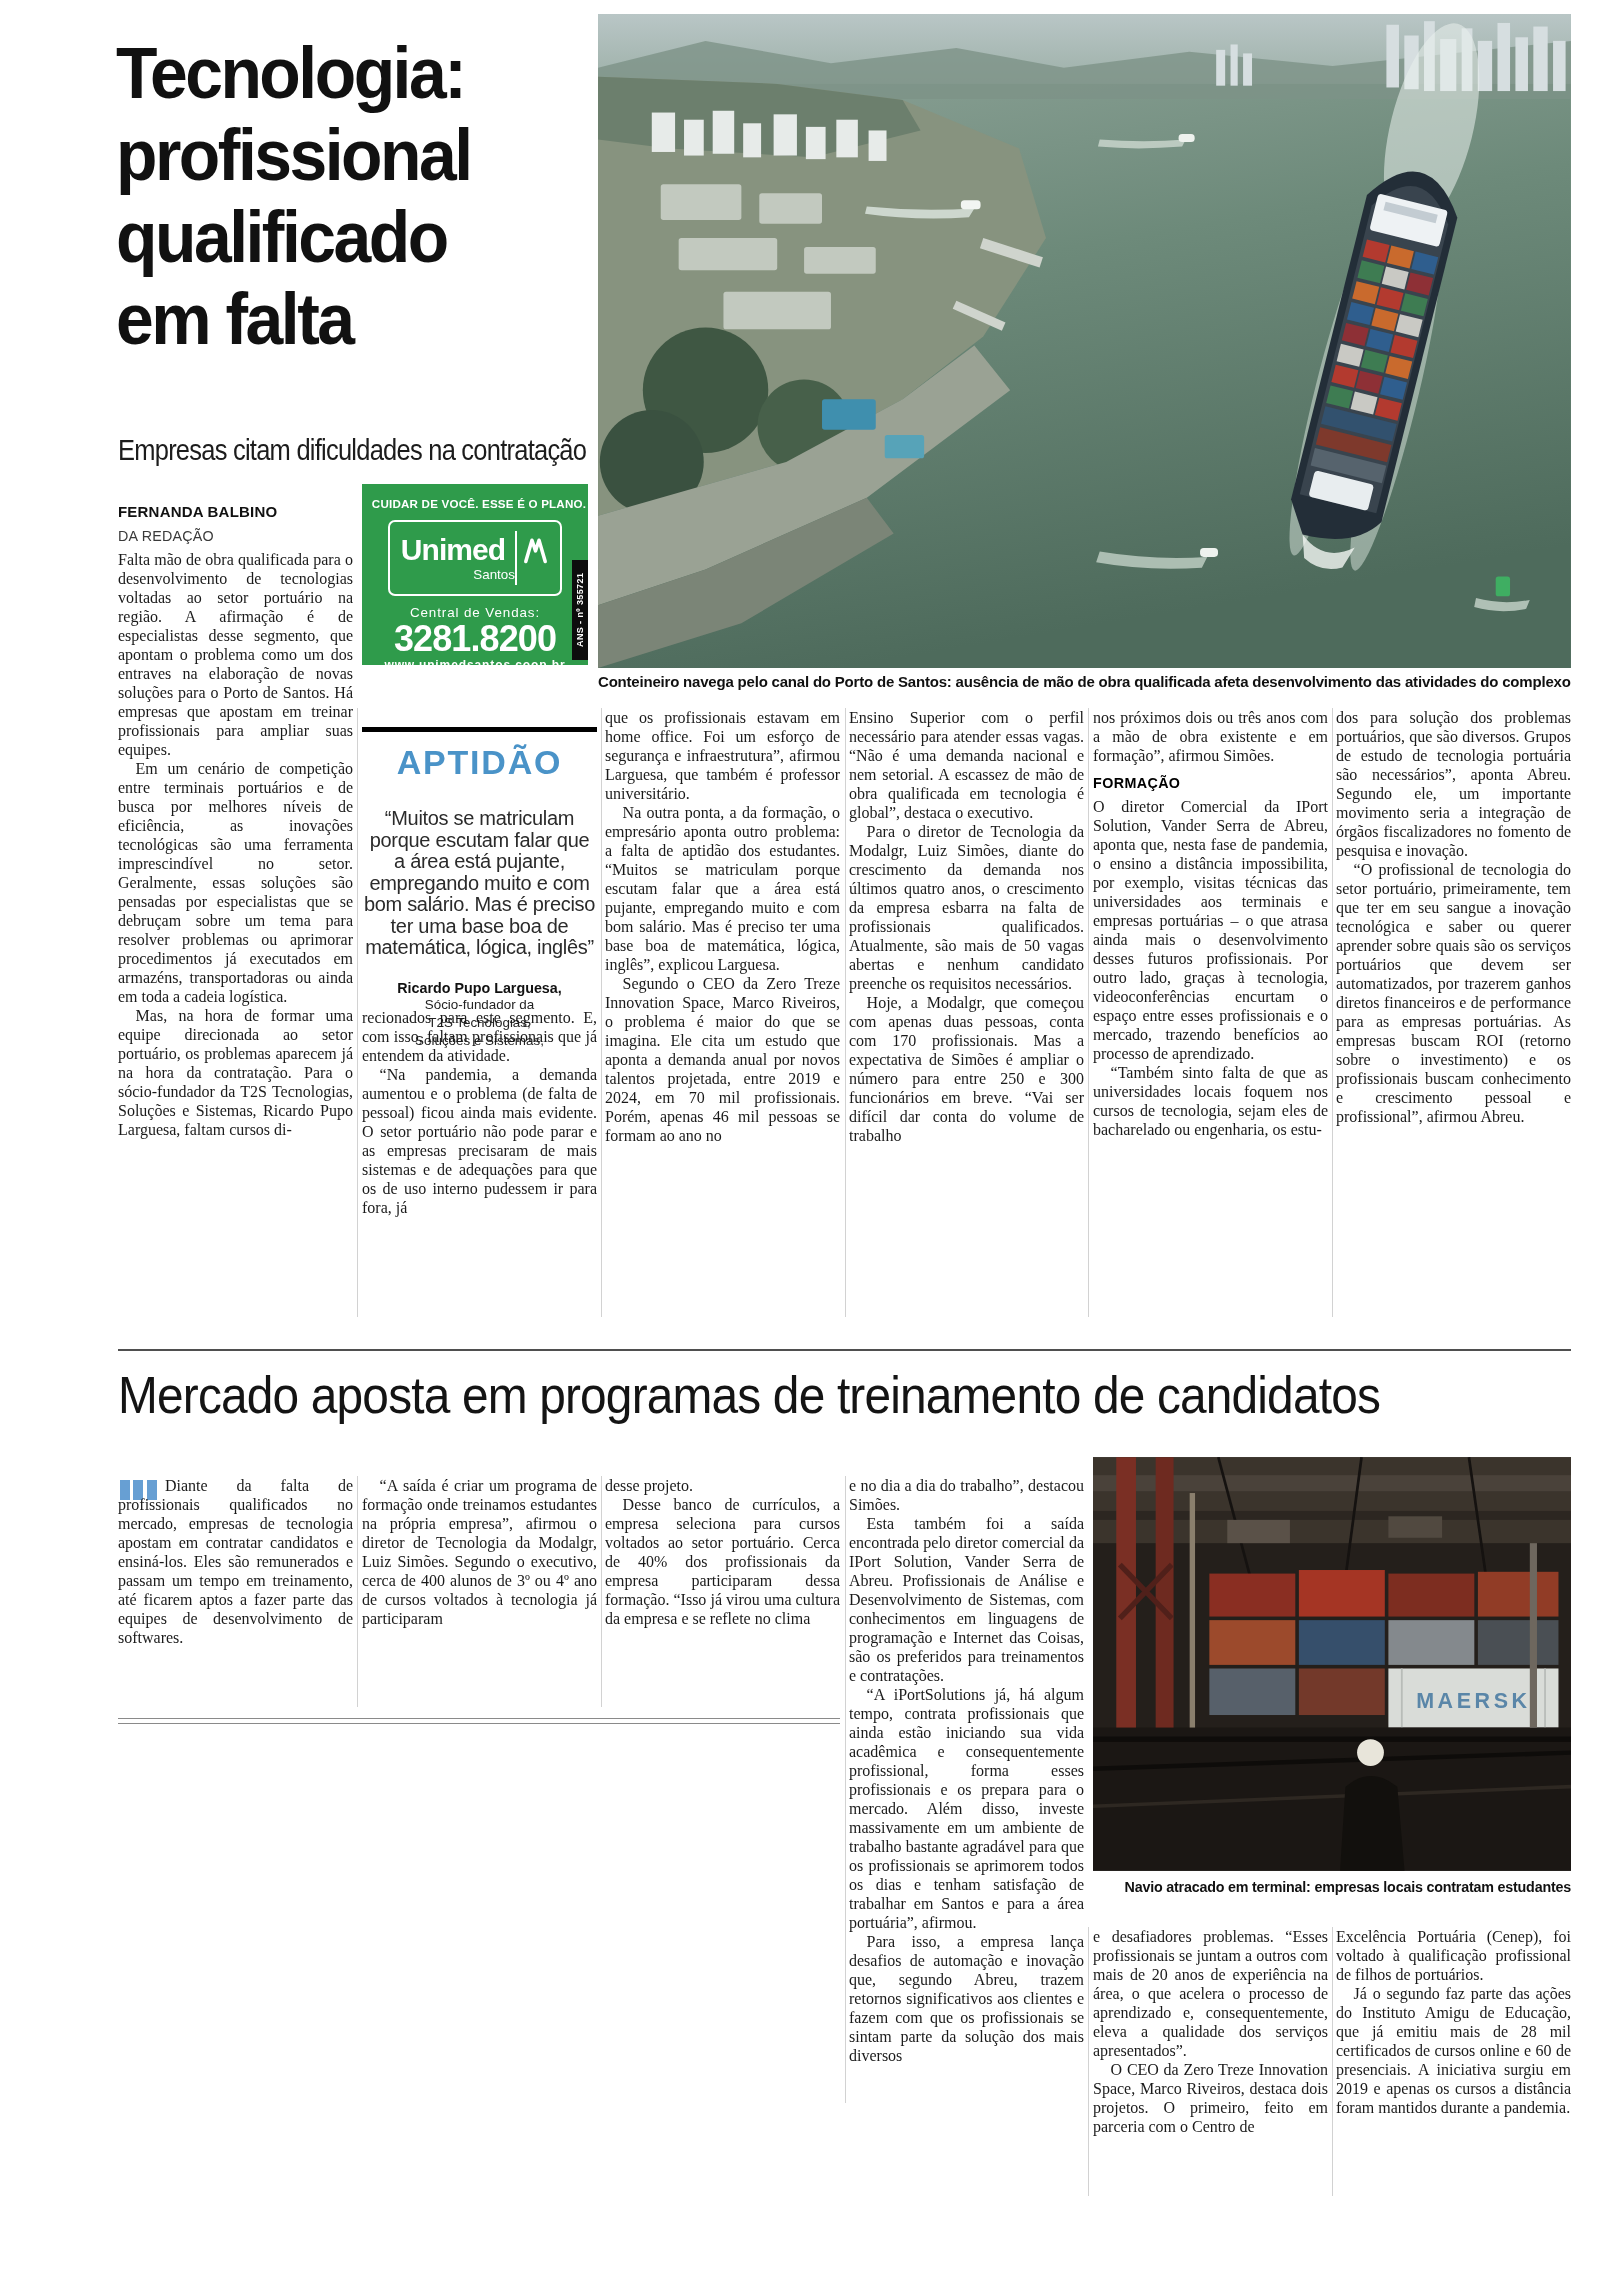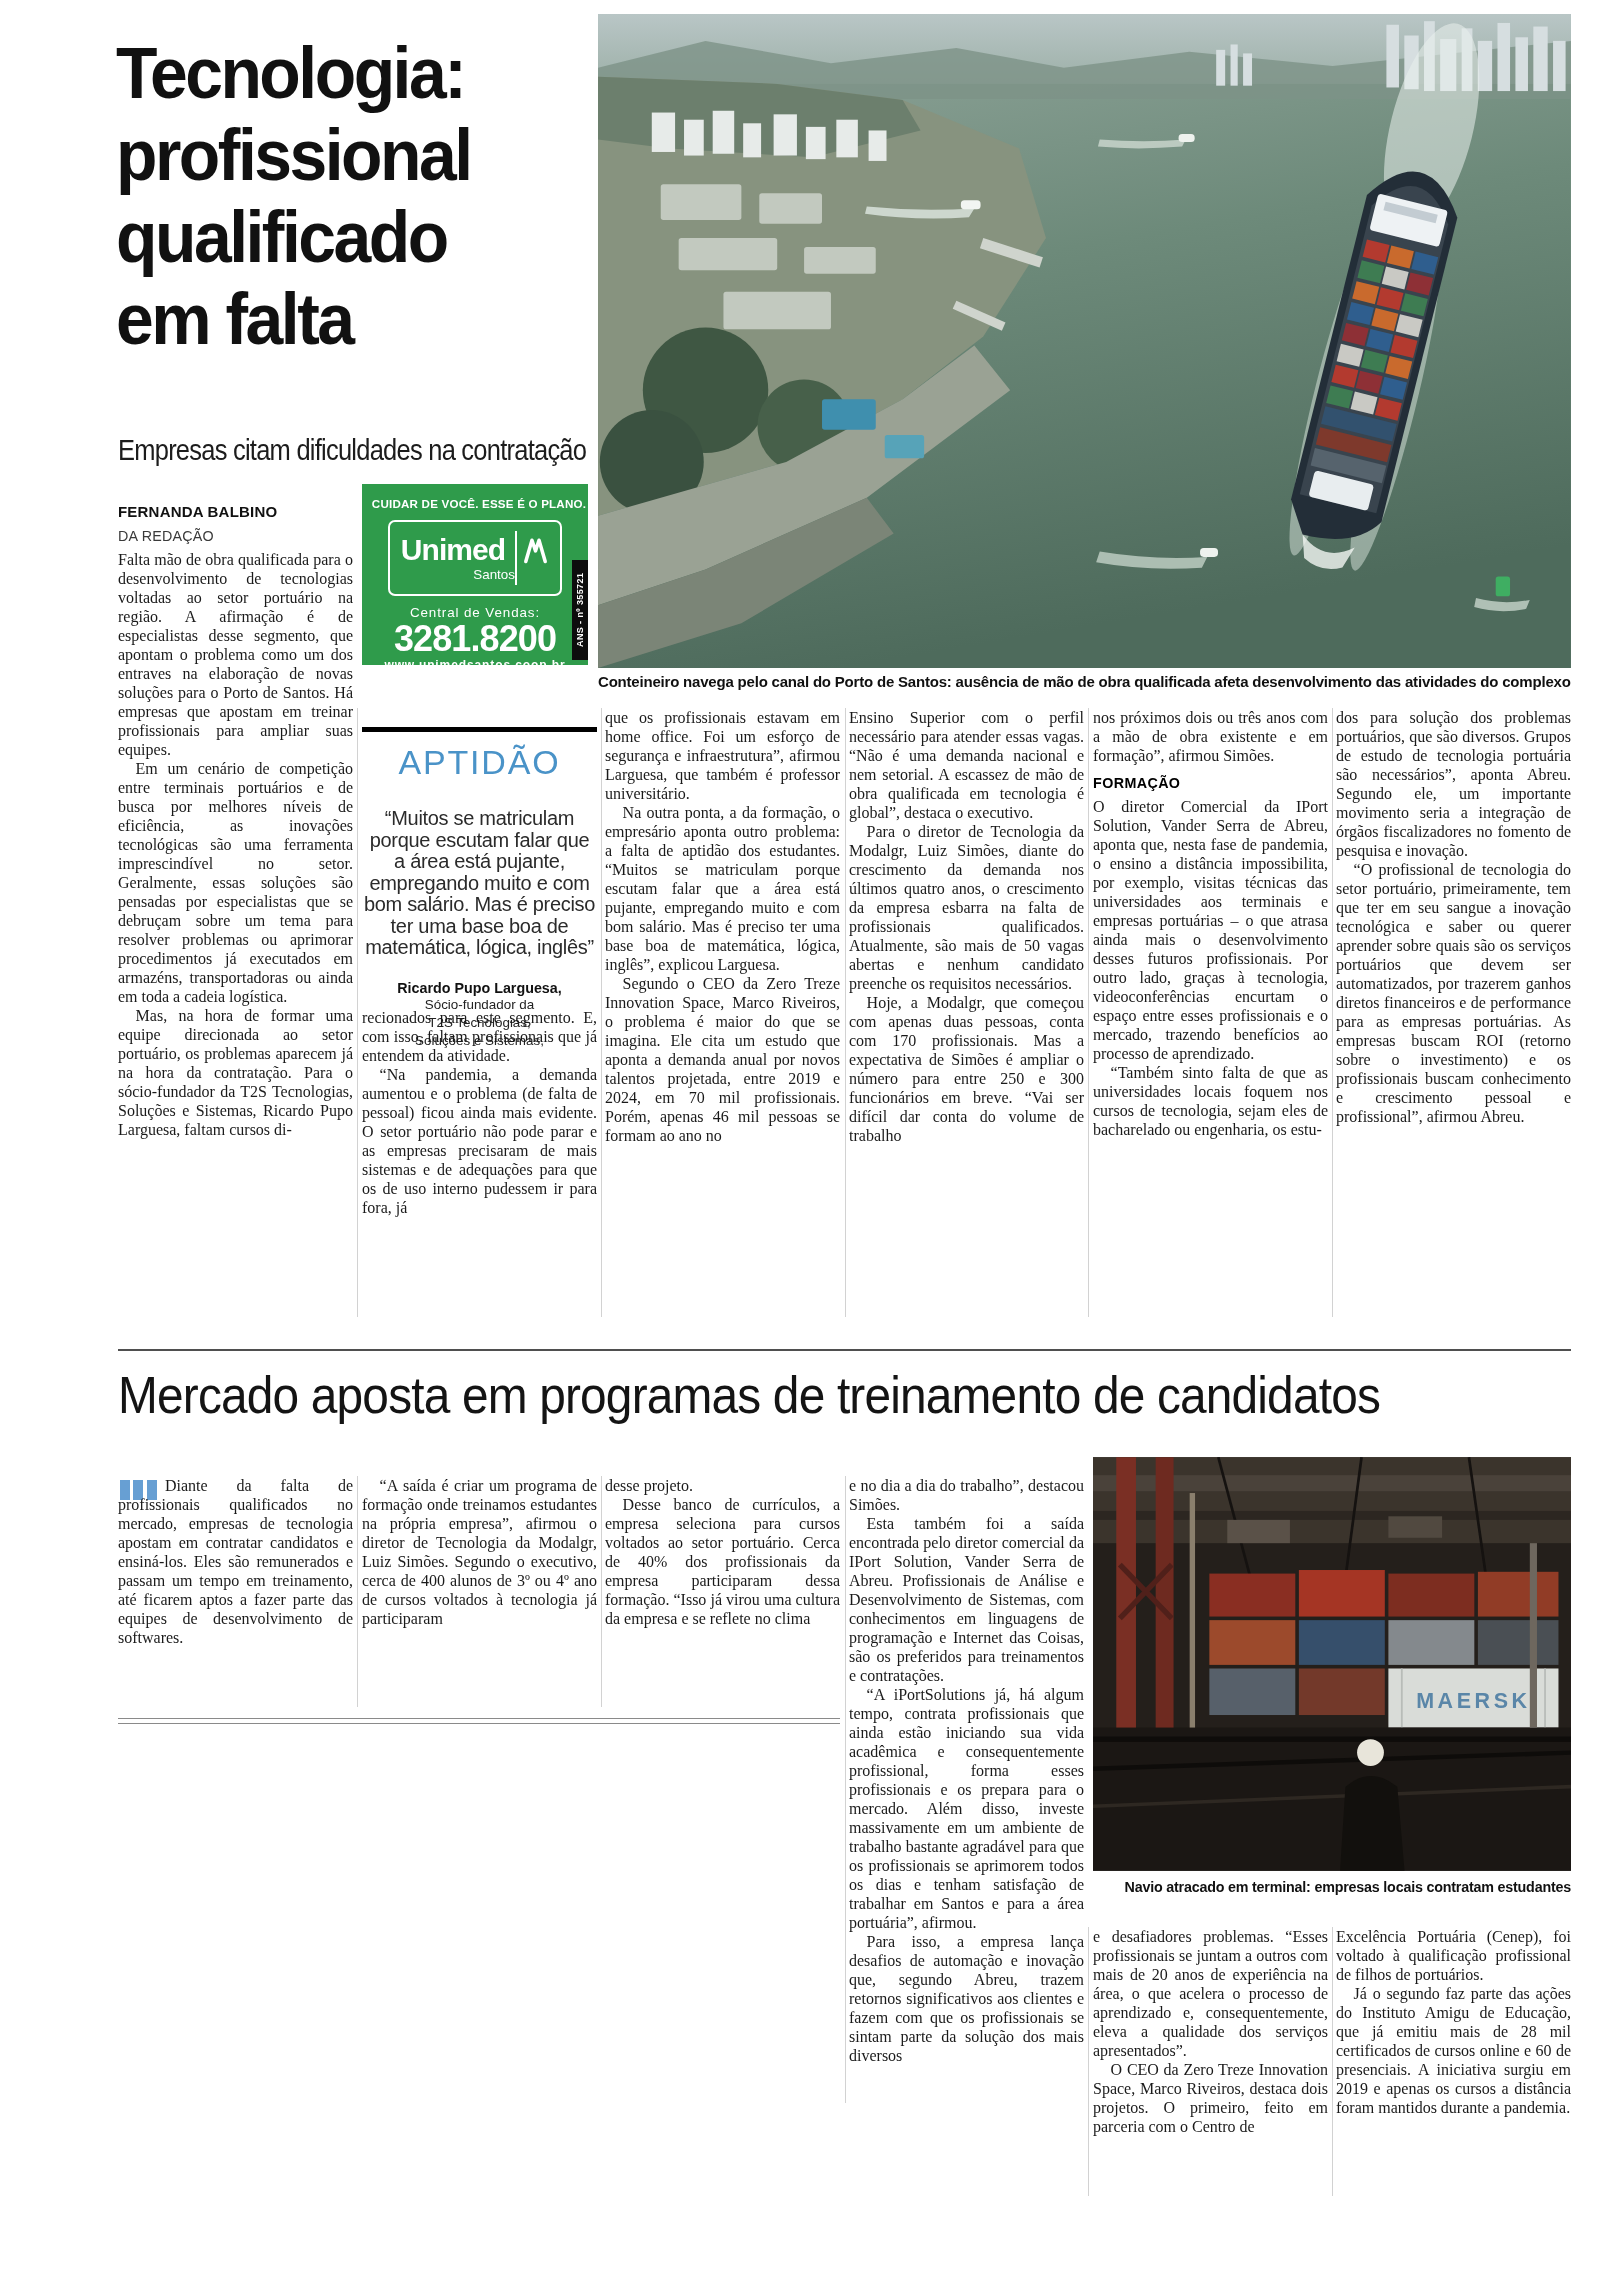--- a/index.html
+++ b/index.html
@@ -26,21 +26,21 @@
   .col p.mk{text-indent:47px;}
   .kicker2{font-family:"Liberation Sans","DejaVu Sans",sans-serif;font-weight:bold;font-size:14.3px;
       letter-spacing:0.4px;color:#000;margin:9px 0 3.6px 0;text-align:left;}
   .vrule{position:absolute;width:0.9px;background:#d2d2d2;}
   .hline{position:absolute;height:1.8px;background:#4f4f4f;}
   .dline{position:absolute;height:3.6px;border-top:1.8px solid #8a8a8a;border-bottom:1.8px solid #8a8a8a;}
   
   .qbox{position:absolute;left:362px;top:727px;width:235px;text-align:center;
       font-family:"Liberation Sans","DejaVu Sans",sans-serif;}
   .qbox .bar{height:5.4px;background:#000;margin-bottom:10.7px;}
-  .qbox .kick{font-size:34px;letter-spacing:1.8px;color:#4a93c8;font-weight:400;}
+  .qbox .kick{font-size:34px;letter-spacing:1.8px;color:#4a93c8;font-weight:700;}
   .qbox .quote{margin-top:26px;font-size:20px;line-height:21.5px;color:#2b2b2b;letter-spacing:-0.3px;}
   .qbox .person{margin-top:21.5px;font-size:14.3px;font-weight:bold;color:#111;}
   .qbox .role{font-size:13.4px;line-height:18px;color:#222;}
   
   .photo1{position:absolute;left:598px;top:14.3px;width:973px;height:654px;}
   .cap1{position:absolute;left:598px;top:673px;width:973px;
       font-family:"Liberation Sans","DejaVu Sans",sans-serif;font-weight:bold;font-size:15px;
       letter-spacing:-0.2px;color:#111;white-space:nowrap;overflow:hidden;}
   .photo2{position:absolute;left:1093px;top:1457px;width:478px;height:414px;}
   .cap2{position:absolute;left:1093px;top:1879px;width:478px;

